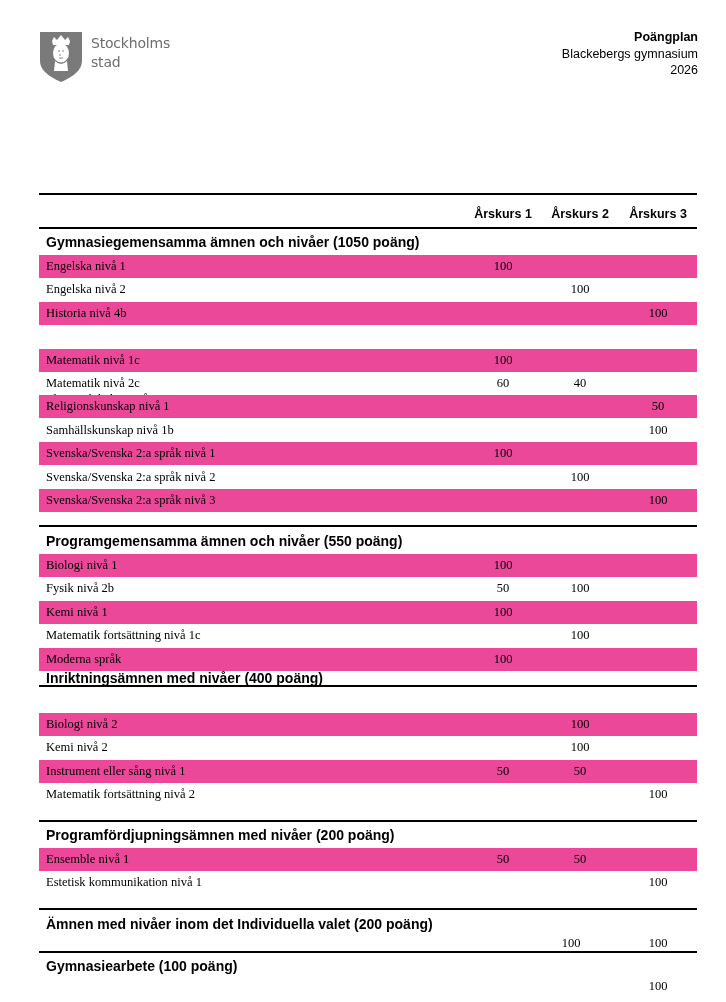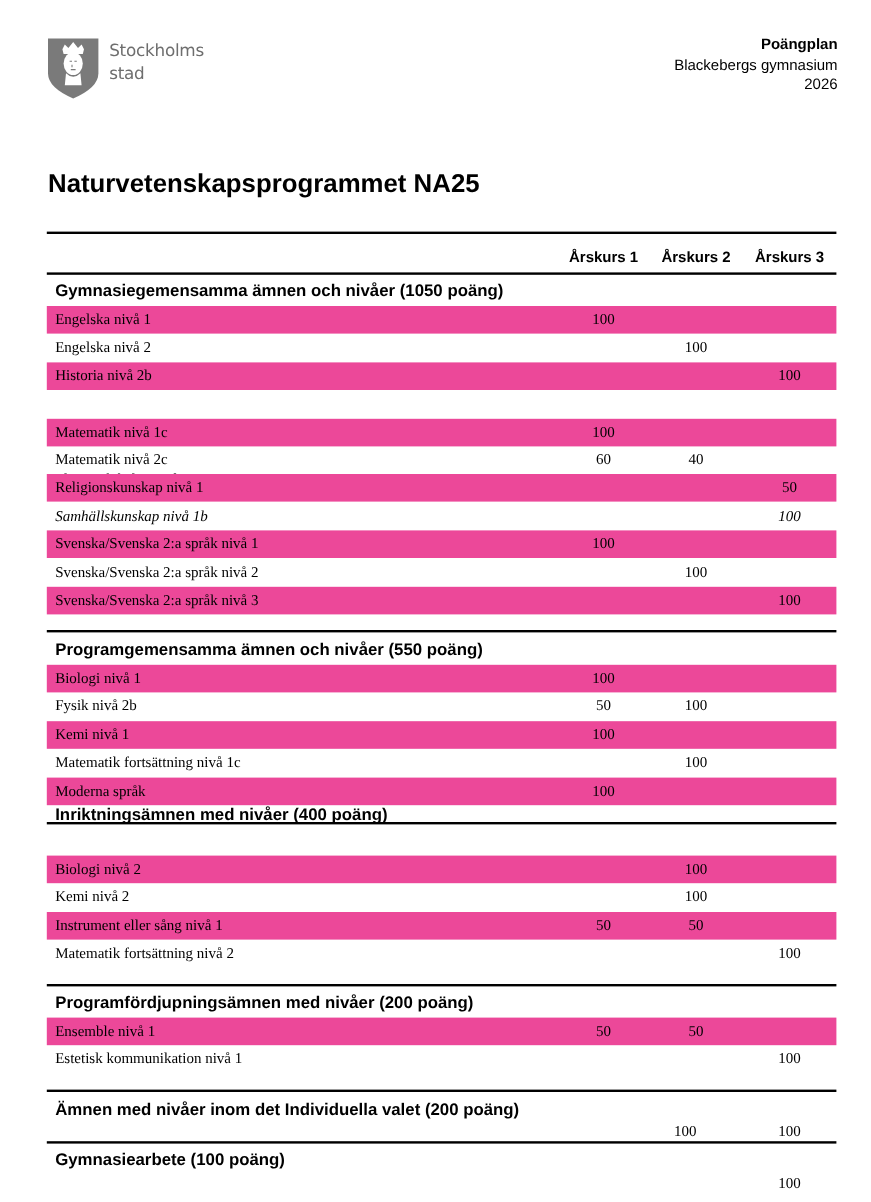--- a/index.html
+++ b/index.html
@@ -39,21 +39,20 @@
   </div>
 </div>
 
 <div class="top-right">
   <div class="doc-type">Poängplan</div>
   <div>Blackebergs gymnasium</div>
   <div>2026</div>
 </div>
 
 <div class="titles">
-  <div class="prog-title">Naturvetenskapsprogrammet NA25</div>
 </div>
 <div class="rule" style="top:193px;"></div>
 
 <div class="col-head" style="left:463px;">Årskurs 1</div>
 <div class="col-head" style="left:540px;">Årskurs 2</div>
 <div class="col-head" style="left:618px;">Årskurs 3</div>
 <div class="rule" style="top:227px;"></div>
 
 <div class="sec-title" style="top:234px;">Gymnasiegemensamma ämnen och nivåer (1050 poäng)</div>
 <div id="s0">
@@ -63,21 +62,21 @@
       <span class="val v2"></span>
       <span class="val v3"></span>
     </div>
     <div class="row" style="top: 278.4px;">
       <span class="name">Engelska nivå 2</span>
       <span class="val v1"></span>
       <span class="val v2">100</span>
       <span class="val v3"></span>
     </div>
     <div class="row shade" style="top: 301.8px;">
-      <span class="name">Historia nivå 2b</span>
+      <span class="name">Historia nivå 4b</span>
       <span class="val v1"></span>
       <span class="val v2"></span>
       <span class="val v3">100</span>
     </div>
     <div class="row" style="top: 344px; margin-top: 44px;">
       <span class="name">Idrott och hälsa nivå 1</span>
       <span class="val v1">66</span>
       <span class="val v2">34</span>
       <span class="val v3"></span>
     </div>
@@ -92,21 +91,21 @@
       <span class="val v1">60</span>
       <span class="val v2">40</span>
       <span class="val v3"></span>
     </div>
     <div class="row shade" style="top: 395.4px;">
       <span class="name">Religionskunskap nivå 1</span>
       <span class="val v1"></span>
       <span class="val v2"></span>
       <span class="val v3">50</span>
     </div>
-    <div class="row" style="top: 418.8px; font-style: italic;">
+    <div class="row" style="top: 418.8px;">
       <span class="name">Samhällskunskap nivå 1b</span>
       <span class="val v1"></span>
       <span class="val v2"></span>
       <span class="val v3">100</span>
     </div>
     <div class="row shade" style="top: 442.2px;">
       <span class="name">Svenska/Svenska 2:a språk nivå 1</span>
       <span class="val v1">100</span>
       <span class="val v2"></span>
       <span class="val v3"></span>

